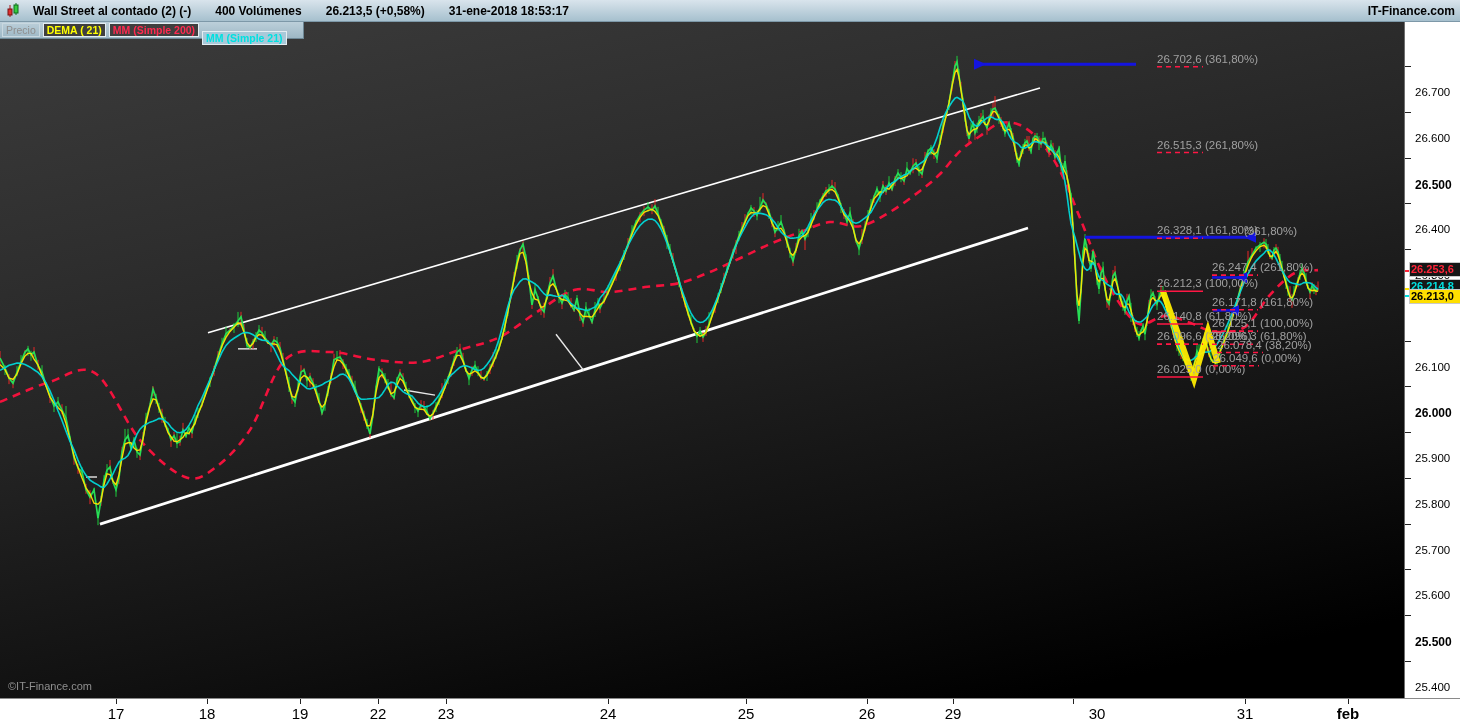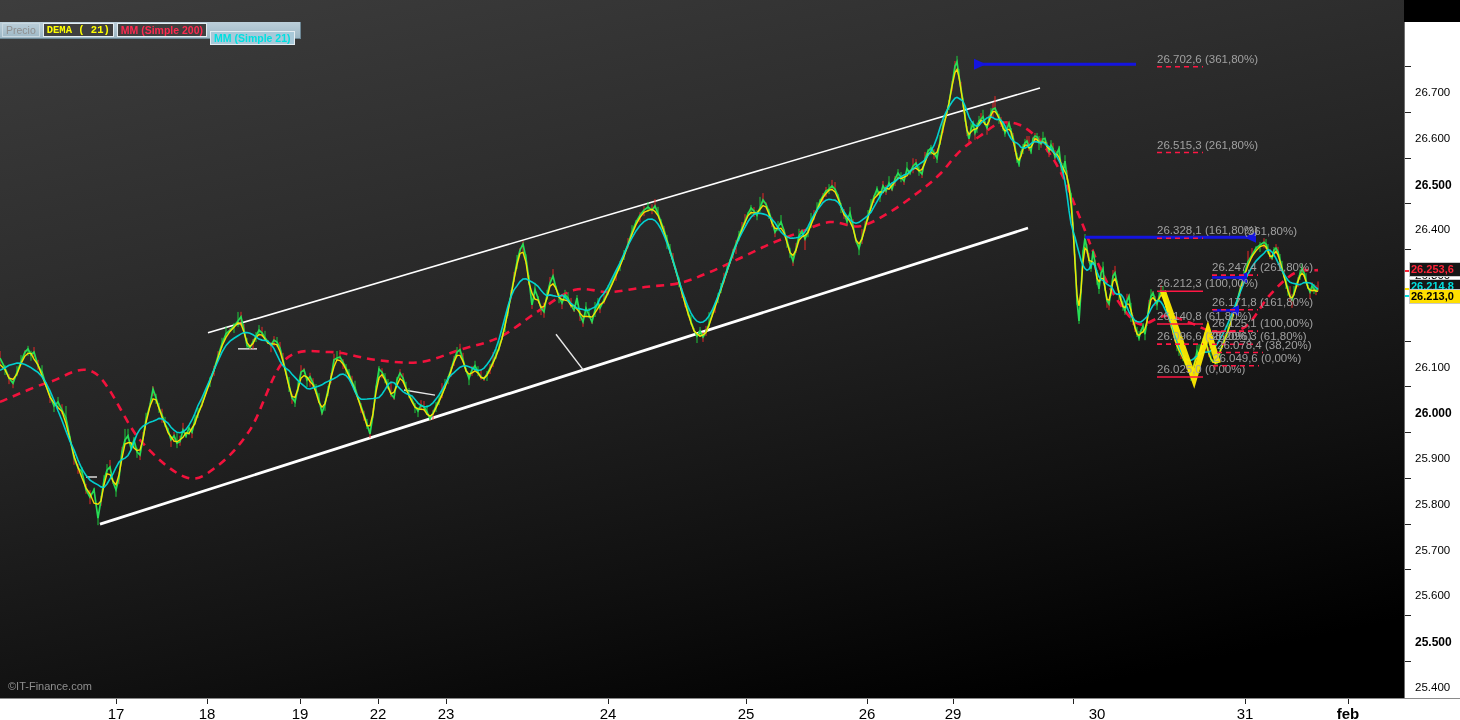--- a/index.html
+++ b/index.html
@@ -12,21 +12,21 @@
   #copyright{position:absolute;left:8px;top:680px;color:#8f8f8f;font-size:11px;}
   
   #titlebar{position:absolute;left:0;top:0;width:1460px;height:22px;box-sizing:border-box;
     background:linear-gradient(#d9e4ec,#a6c0ce);border-bottom:1px solid #7d98a8;
     display:flex;align-items:center;gap:24px;padding-left:6px;
     font-size:12px;font-weight:bold;color:#000;}
   #tb-icon{display:inline-flex;margin-right:-12px;}
   #brand{margin-left:auto;margin-right:5px;}
   
   #legend{position:absolute;left:0;top:22px;height:15px;display:inline-flex;gap:3px;
-    align-items:center;background:linear-gradient(#bccfda,#9db7c5);padding:0 5px 1px 2px;
+    align-items:center;background:linear-gradient(#bccfda,#9db7c5);padding:0 16px 1px 2px;
     border-right:1px solid #6d8795;border-bottom:1px solid #6d8795;font-size:10.5px;}
   .lgd{padding:0 3px;line-height:12px;height:12px;border:1px solid #e4edf2;font-weight:bold;}
   
   #yaxis{position:absolute;left:1404px;top:22px;width:56px;height:676px;background:#fff;
     border-left:1px solid #6f6f6f;}
   .ytick{position:absolute;left:10px;font-size:11.5px;color:#000;white-space:nowrap;margin-top:27px;}
   .ytick.bold{font-weight:bold;font-size:12px;}
   .ydash{position:absolute;left:0;width:6px;height:1px;background:#222;}
   #xaxis{position:absolute;left:0;top:698px;width:1460px;height:22px;background:#fff;
     border-top:1px solid #8a8a8a;}
@@ -562,24 +562,39 @@
         <line x1="1212" y1="344.30745300000035" x2="1258" y2="344.30745300000035" stroke="#ff1744" stroke-width="1.6" stroke-dasharray="5 4"></line>
         <text x="1212" y="340.30745300000035" fill="#a0a0a0" font-size="11.5px">26.096,3 (61,80%)</text>
         <line x1="1217" y1="352.50010399999934" x2="1263" y2="352.50010399999934" stroke="#ff1744" stroke-width="1.6" stroke-dasharray="5 4"></line>
         <text x="1217" y="348.50010399999934" fill="#a0a0a0" font-size="11.5px">26.078,4 (38,20%)</text>
         <line x1="1213" y1="365.68157600000063" x2="1259" y2="365.68157600000063" stroke="#ff1744" stroke-width="1.6" stroke-dasharray="5 4"></line>
         <text x="1213" y="361.68157600000063" fill="#a0a0a0" font-size="11.5px">26.049,6 (0,00%)</text>
       </svg>
     <div id="copyright">©IT-Finance.com</div>
   </div>
 
+  <div id="titlebar">
+    <span id="tb-icon">
+      <svg width="15" height="15">
+        <line x1="4" y1="2" x2="4" y2="14" stroke="#a81818" stroke-width="1"></line>
+        <rect x="2" y="6" width="4" height="6" fill="#e03030" stroke="#7a1010"></rect>
+        <line x1="10" y1="0" x2="10" y2="12" stroke="#0f7a1f" stroke-width="1"></line>
+        <rect x="8" y="2" width="4" height="8" fill="#35cc3f" stroke="#0f6a1a"></rect>
+      </svg>
+    </span>
+    <span class="tbt">Wall Street al contado (2) (-)</span>
+    <span class="tbt">400 Volúmenes</span>
+    <span class="tbt">26.213,5 (+0,58%)</span>
+    <span class="tbt">31-ene-2018 18:53:17</span>
+    <span id="brand">IT-Finance.com</span>
+  </div>
 
   <div id="legend">
       <span class="lgd" style="color: rgb(143, 143, 143); background: transparent; border-color: rgb(201, 216, 224); font-weight: normal;">Precio</span>
-      <span class="lgd" style="color: rgb(255, 255, 0); background: rgb(63, 63, 63); font-family: Liberation Mono, monospace;">DEMA ( 21)</span>
+      <span class="lgd" style="color: rgb(255, 255, 0); background: rgb(63, 63, 63);">DEMA ( 21)</span>
       <span class="lgd" style="color: rgb(255, 42, 80); background: rgb(63, 63, 63);">MM (Simple 200)</span>
       <span class="lgd" style="color: rgb(0, 224, 224); background: rgb(168, 201, 217); margin-top: 16px;">MM (Simple 21)</span>
     </div>
 
   <div id="yaxis">
       <div class="ydash" style="top: 44px;"></div>
       <div class="ytick" style="top: 37px;">26.700</div>
       <div class="ydash" style="top: 89.769px;"></div>
       <div class="ytick" style="top: 82.769px;">26.600</div>
       <div class="ydash" style="top: 135.538px;"></div>

